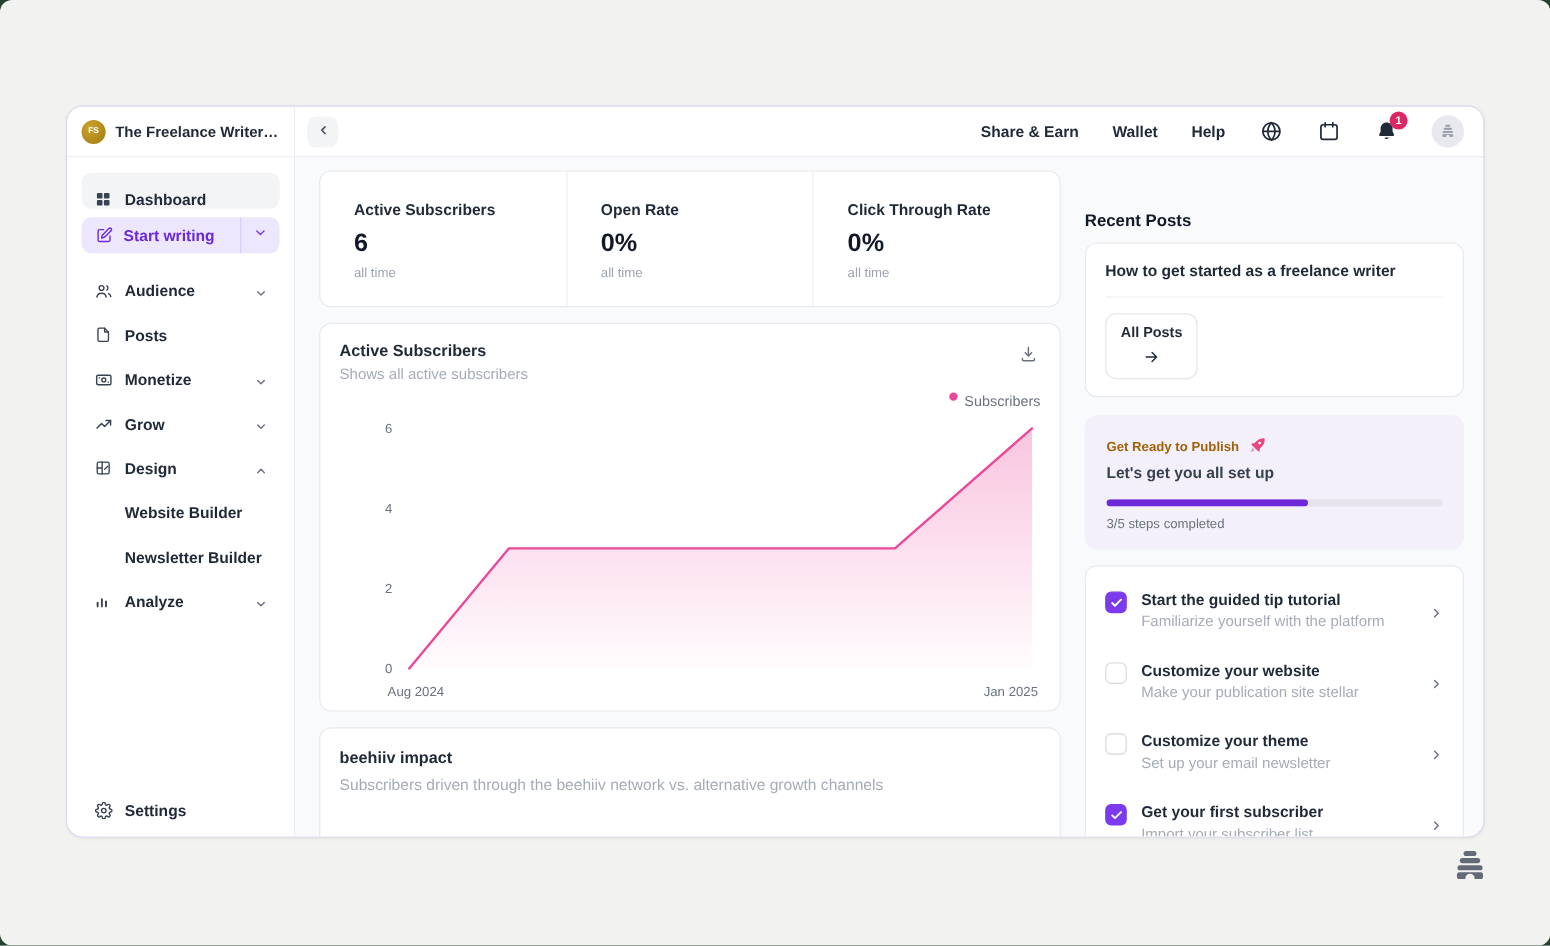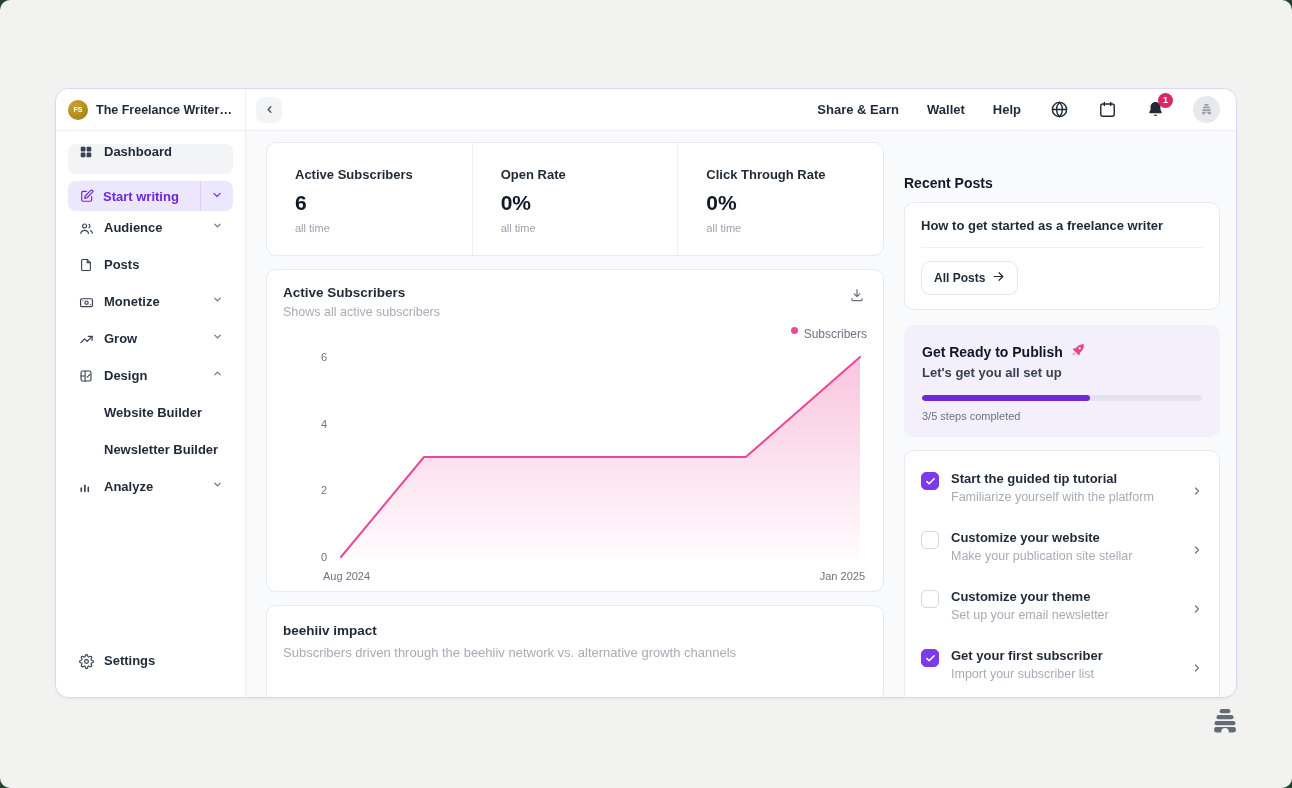--- a/index.html
+++ b/index.html
@@ -22,21 +22,21 @@
   .tb-link { font-size:13px; font-weight:600; color:#1f2937; cursor:default; }
   .tb-icon { width:20px; height:20px; color:#1f2937; display:flex; align-items:center; justify-content:center; }
   .bell-wrap { position:relative; }
   .badge { position:absolute; top:-7px; right:-8px; min-width:15px; height:15px; padding:0 4px; border-radius:8px; background:#db2763;
            color:#fff; font-size:9px; font-weight:700; display:flex; align-items:center; justify-content:center; }
   .tb-avatar { width:27px; height:27px; border-radius:50%; background:#e7e9ed; display:flex; align-items:center; justify-content:center; }
 
   
   .sidebar { position:absolute; left:0; top:42px; bottom:0; width:190px; background:#fff; border-right:1px solid #eceef2;
              padding:13px 12px 14px; display:flex; flex-direction:column; z-index:2; }
-  .snav { display:flex; align-items:flex-start; gap:10px; height:30px; padding:0 10px; border-radius:8px;
+  .snav { display:flex; align-items:flex-end; gap:10px; height:30px; padding:0 10px; border-radius:8px;
           font-size:13px; font-weight:600; color:#1f2937; margin-bottom:7px; cursor:default; flex:none; }
   .snav.active { background:#f3f4f6; }
   .sicon { width:16px; height:16px; color:#374151; display:flex; align-items:center; justify-content:center; flex:none; }
   .chev { margin-left:auto; color:#6b7280; display:flex; transition:transform .1s; }
   .snav.expanded .chev { transform:rotate(180deg); }
   .snav.sub { padding-left:36px; }
   .write-btn { display:flex; align-items:stretch; height:30px; border-radius:8px; background:#ece7fd; color:#6d28d9; margin-bottom:9px; overflow:hidden; flex:none; }
   .write-main { display:flex; align-items:center; gap:8px; padding:0 11px; flex:1; font-size:13px; font-weight:700; }
   .write-sep { width:1px; background:#d9cdf8; }
   .write-chev { width:32px; display:flex; align-items:center; justify-content:center; color:#7c3aed; }
@@ -68,23 +68,23 @@
   .impact-title { font-size:13.5px; font-weight:700; color:#1f2937; }
   .impact-sub { font-size:13px; color:#a6acb6; margin-top:7px; }
 
   
   .col-right { flex:1; display:flex; flex-direction:column; min-width:0;margin-top:28px; }
   .rp-heading { font-size:14px; font-weight:700; color:#111827; margin:5px 0 11px; }
   .posts-card { padding:15px 16px 14px; }
   .post-title { font-size:13px; font-weight:700; color:#1f2937; }
   .posts-div { height:1px; background:#eef0f3; margin:14px 0 13px; }
   .all-posts-btn { display:inline-flex; align-items:center; gap:7px; padding:8px 12px; border:1px solid #e5e7eb; border-radius:9px;
-                   background:#fff; font-size:12px; font-weight:700; color:#1f2937; font-family:inherit; }
+                   background:#fff; font-size:12px; font-weight:700; color:#1f2937; font-family:inherit;flex-direction:column; }
   .onb-panel { margin-top:15px; background:#f4f0fb; border-radius:10px; padding:17px 18px 15px; }
-  .onb-title { display:flex; align-items:center; gap:7px; font-size:14px; font-weight:700; color:#0f172a; }
+  .onb-title { display:flex; align-items:center; gap:7px; font-size:11px; font-weight:700; color:#a16207; }
   .onb-sub { font-size:13px; font-weight:600; color:#374151; margin-top:4px; }
   .progress-track { margin-top:15px; height:6px; border-radius:3px; background:#e6e3ec; overflow:hidden; }
   .progress-fill { height:100%; border-radius:3px; background:#6d28d9; width:0; }
   .progress-label { font-size:11px; color:#6b7280; margin-top:9px; }
   .steps-card { margin-top:13px; padding:7px 16px; flex:1; }
   .step { display:flex; align-items:flex-start; gap:12px; padding:13px 0; }
   .cbx { width:18px; height:18px; border-radius:5px; border:1.5px solid #d4d7dd; background:#fff; margin-top:1px; flex:none;
          display:flex; align-items:center; justify-content:center; }
   .cbx svg { display:none; }
   .cbx.checked { background:#7c3aed; border-color:#7c3aed; }

